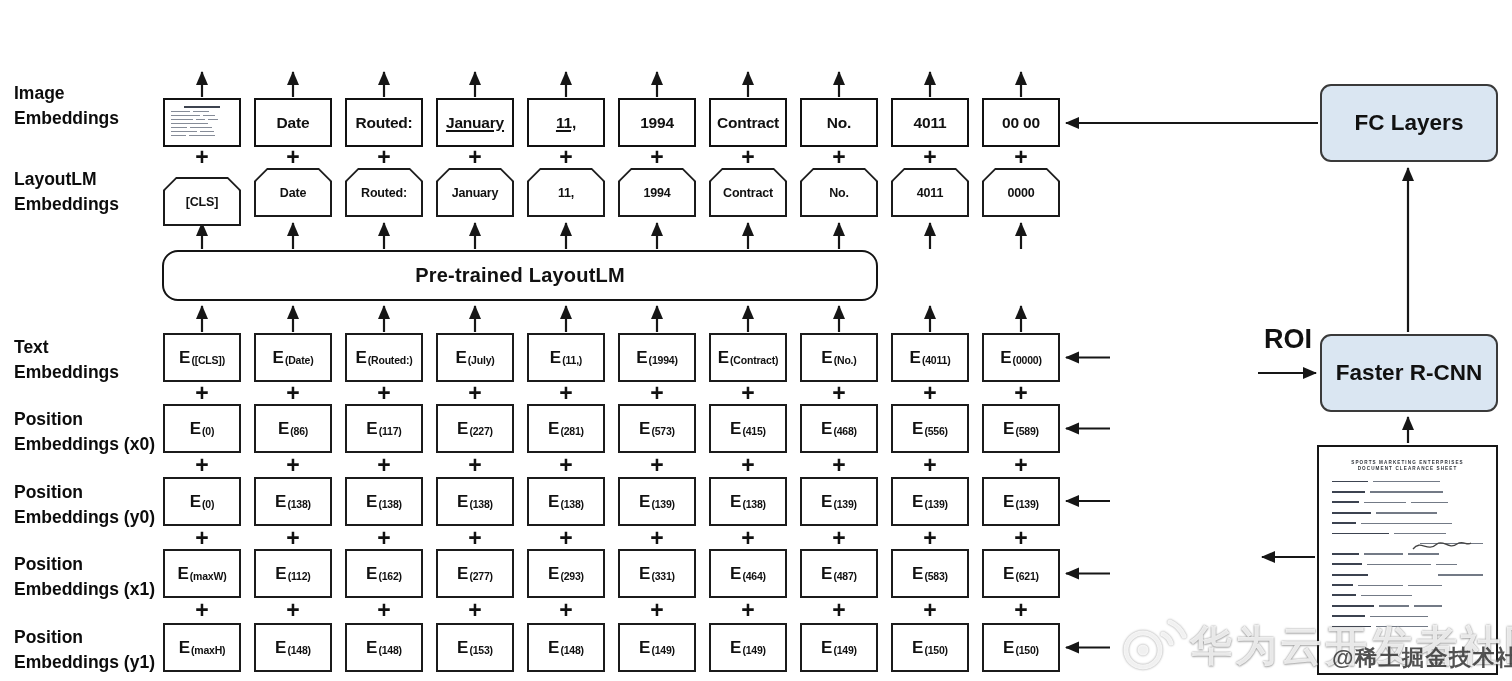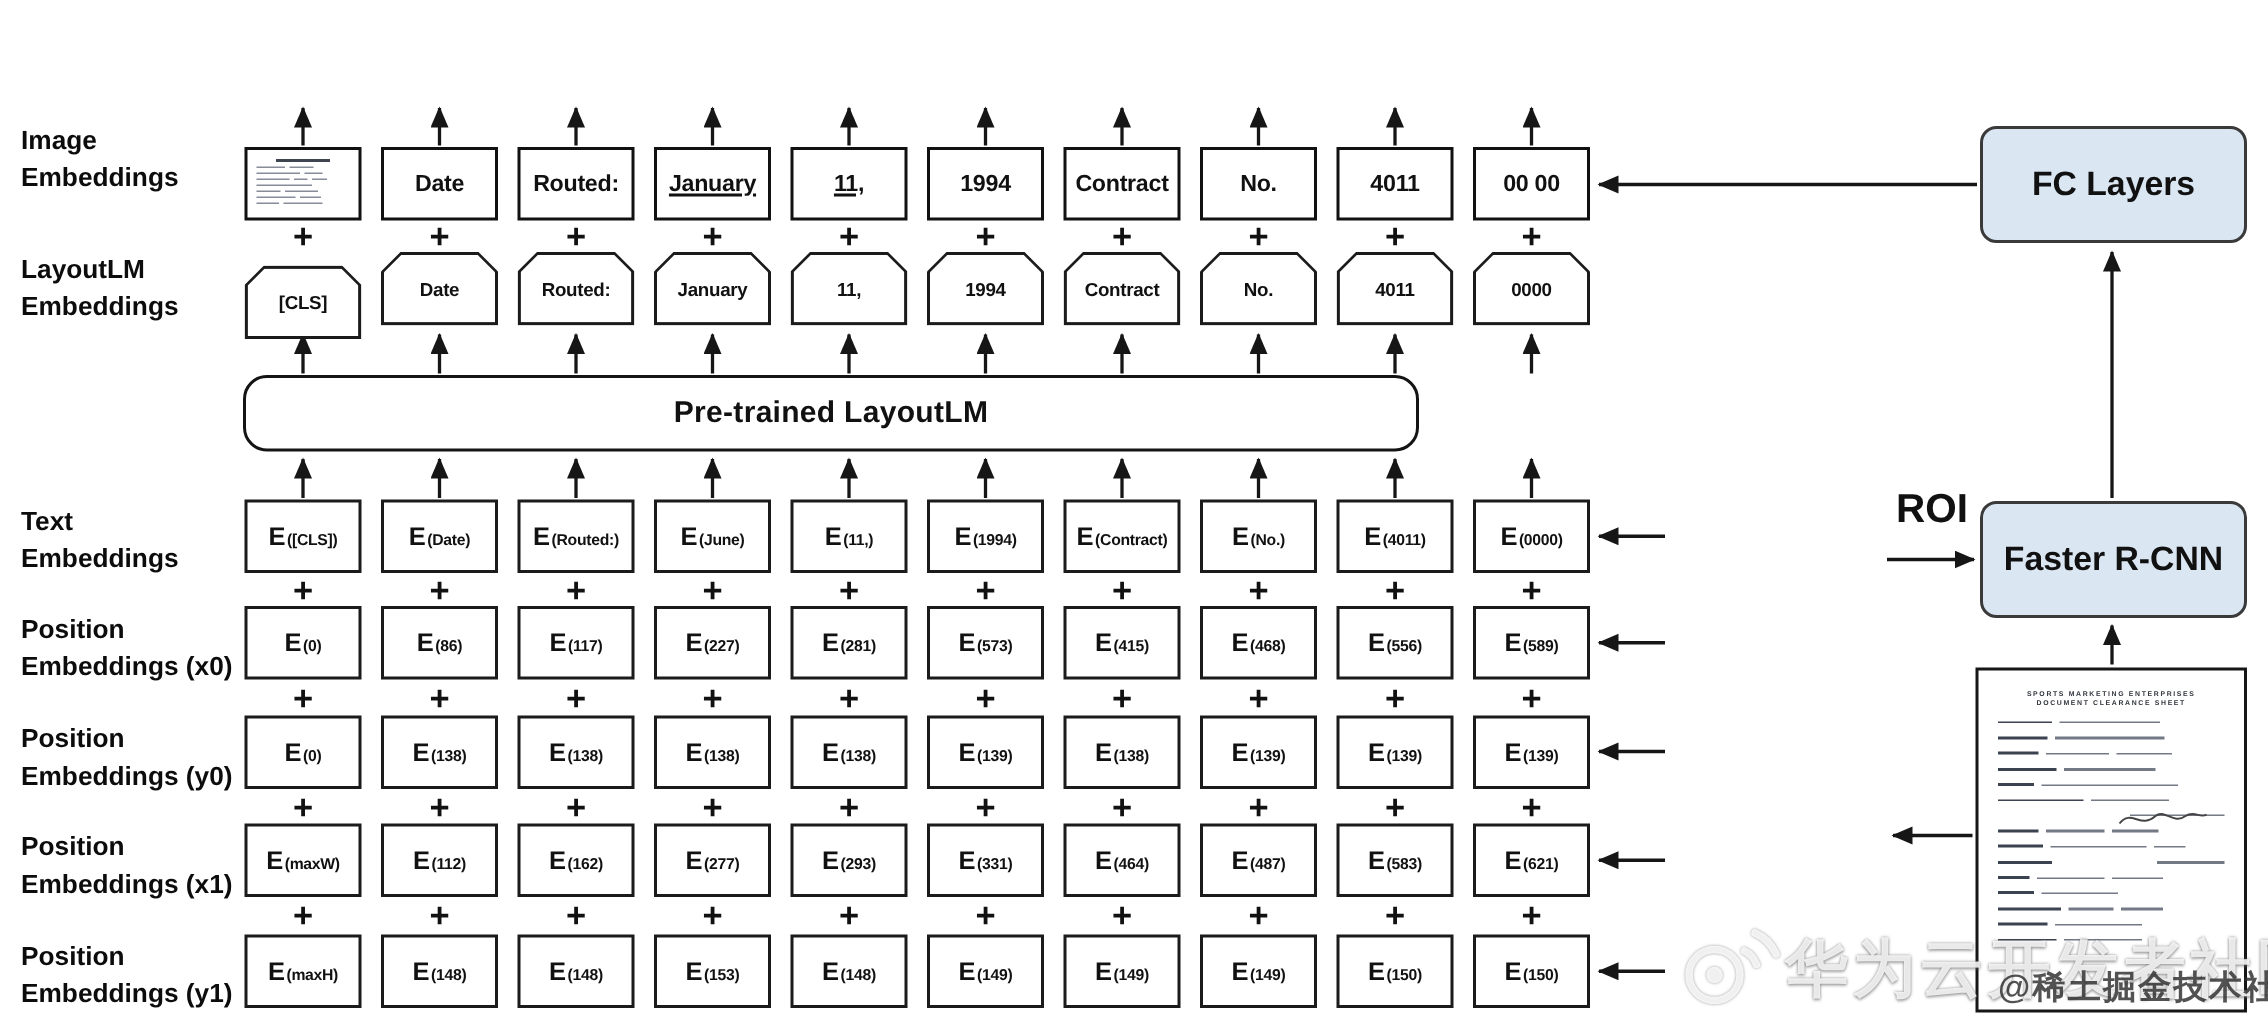--- a/index.html
+++ b/index.html
@@ -99,21 +99,21 @@
       <line x1="1110" y1="501" x2="1066" y2="501" marker-end="url(#ah)"></line>
       <line x1="1110" y1="573.5" x2="1066" y2="573.5" marker-end="url(#ah)"></line>
       <line x1="1110" y1="647.5" x2="1066" y2="647.5" marker-end="url(#ah)"></line>
       <line x1="1258" y1="373" x2="1316" y2="373" marker-end="url(#ah)"></line>
       <line x1="1315" y1="557" x2="1262" y2="557" marker-end="url(#ah)"></line>
       <line x1="1408" y1="332" x2="1408" y2="168" marker-end="url(#ah)"></line>
       <line x1="1408" y1="443" x2="1408" y2="417" marker-end="url(#ah)"></line>
     </svg>
 
 
-  <div class="bigbox" id="pretrained-box" style="left:162px;top:250px;width:784px;height:51px;border-radius:16px;font-size:20px;">
+  <div class="bigbox" id="pretrained-box" style="left:162px;top:250px;width:716px;height:51px;border-radius:16px;font-size:20px;">
     <span>Pre-trained LayoutLM</span>
   </div>
 
   <div class="rowlabel" style="top:81px"><span>Image</span><br><span>Embeddings</span></div>
   <div class="rowlabel" style="top:167px"><span>LayoutLM</span><br><span>Embeddings</span></div>
   <div class="rowlabel" style="top:335px"><span>Text</span><br><span>Embeddings</span></div>
   <div class="rowlabel" style="top:407px"><span>Position</span><br><span>Embeddings (x0)</span></div>
   <div class="rowlabel" style="top:480px"><span>Position</span><br><span>Embeddings (y0)</span></div>
   <div class="rowlabel" style="top:552px"><span>Position</span><br><span>Embeddings (x1)</span></div>
   <div class="rowlabel" style="top:625px"><span>Position</span><br><span>Embeddings (y1)</span></div>
@@ -254,21 +254,21 @@
         <span class="word u">January</span>
       </div>
       <div class="plus" style="left: 463px; top: 146px;">+</div>
       <div class="cut" style="left: 436px; top: 168px;">
         <div class="cut-inner">
           <span>January</span>
         </div>
       </div>
       <div class="cell e-cell" style="left: 436px; top: 333px;">
         <span class="e">E</span>
-        <sub>(June)</sub>
+        <sub>(July)</sub>
       </div>
       <div class="cell e-cell" style="left: 436px; top: 404px;">
         <span class="e">E</span>
         <sub>(227)</sub>
       </div>
       <div class="cell e-cell" style="left: 436px; top: 477px;">
         <span class="e">E</span>
         <sub>(138)</sub>
       </div>
       <div class="cell e-cell" style="left: 436px; top: 549px;">

